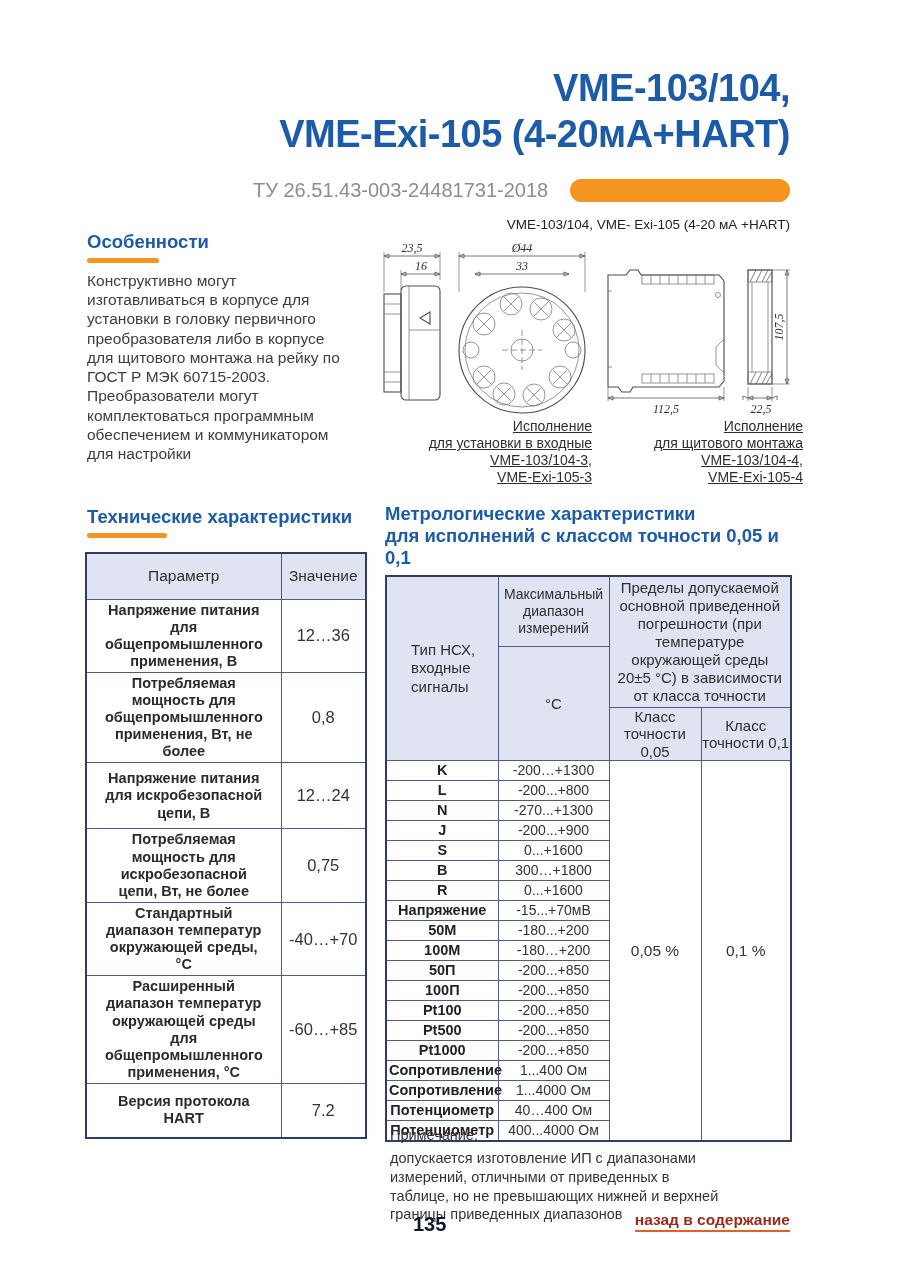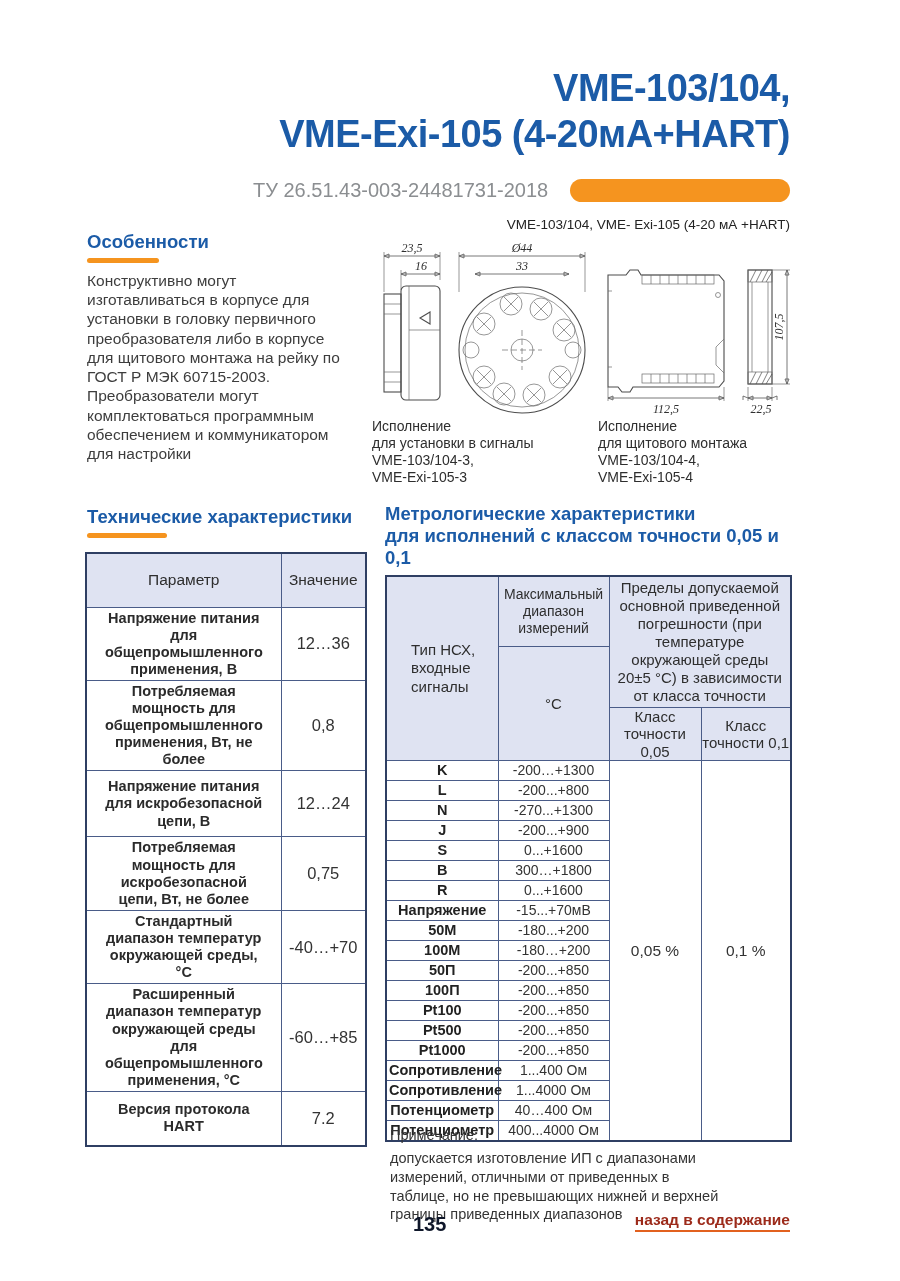--- a/index.html
+++ b/index.html
@@ -20,37 +20,37 @@
   .orange-rule { height:5px; background:#f5941f; border-radius:2.5px; margin-top:5px; }
 
   .features-head { position:absolute; left:87px; top:231px; }
   .features-head .orange-rule { width:72px; }
   .features-text { position:absolute; left:87px; top:271px; width:256px;
     font-size:15.5px; line-height:1.24; color:#3d3d3d; }
 
   
   .drawing-left  { position:absolute; left:376px; top:242px; }
   .drawing-right { position:absolute; left:596px; top:243px; }
-  .caption { position:absolute; text-align:left; font-size:14px; line-height:1.22; color:#2e2e2e; }
+  .caption { position:absolute; text-align:right; font-size:14px; line-height:1.22; color:#2e2e2e;text-decoration:underline; }
   .caption-left  { left:372px; top:418px; width:220px; }
   .caption-right { left:598px; top:418px; width:205px; }
 
   .tech-head  { position:absolute; left:87px;  top:506px; }
   .tech-head .orange-rule { width:80px; }
   .metro-head { position:absolute; left:385px; top:503px; width:420px; }
   .metro-head .orange-rule { width:80px; margin-top:6px; }
 
   
   table { border-collapse:collapse; table-layout:fixed; }
   .tech-table  { position:absolute; left:85px;  top:552px; width:280px; border:2px solid #2f3f63; }
   .metro-table { position:absolute; left:385px; top:575px; width:405px; border:2px solid #2f3f63; }
   th, td { border:1px solid #4a5c88; text-align:center; vertical-align:middle; }
   th { background:#dfe3f2; font-weight:normal; font-size:15px; color:#2e2e2e; }
 
-  .tech-table th { height:54px; font-size:15.5px; }
+  .tech-table th { height:46px; font-size:15.5px; }
   .tech-table col.c-param { width:195px; }
   .tech-table col.c-value { width:85px; }
   .tech-table td.param { font-weight:bold; font-size:14.5px; line-height:1.18; padding:2px 18px; color:#2b2b2b; }
   .tech-table td.value { font-size:16.5px; color:#333; }
   .tech-table tr { border-bottom:1px solid #4a5c88; }
 
   .metro-table col.c-type { width:112px; }
   .metro-table col.c-rng  { width:111px; }
   .metro-table col.c-a05  { width:92px;  }
   .metro-table col.c-a01  { width:90px;  }
@@ -251,21 +251,21 @@
     <line class="thin" x1="176" y1="27" x2="194" y2="27"></line>
     <line class="thin" x1="176" y1="141" x2="194" y2="141"></line>
     <line class="dim" x1="191" y1="27" x2="191" y2="141"></line>
     <path class="dim" d="M191 27 l-2 5 h4 z M191 141 l-2 -5 h4 z" fill="#555"></path>
     <text class="dim-t" x="187" y="84" text-anchor="middle" transform="rotate(-90 187 84)">107,5</text>
   </svg>
 </div>
 
 <div class="caption caption-left">
   <div>Исполнение</div>
-  <div>для установки в сигналы</div>
+  <div>для установки в входные</div>
   <div>VME-103/104-3,</div>
   <div>VME-Exi-105-3</div>
 </div>
 
 <div class="caption caption-right">
   <div>Исполнение</div>
   <div>для щитового монтажа</div>
   <div>VME-103/104-4,</div>
   <div>VME-Exi-105-4</div>
 </div>

